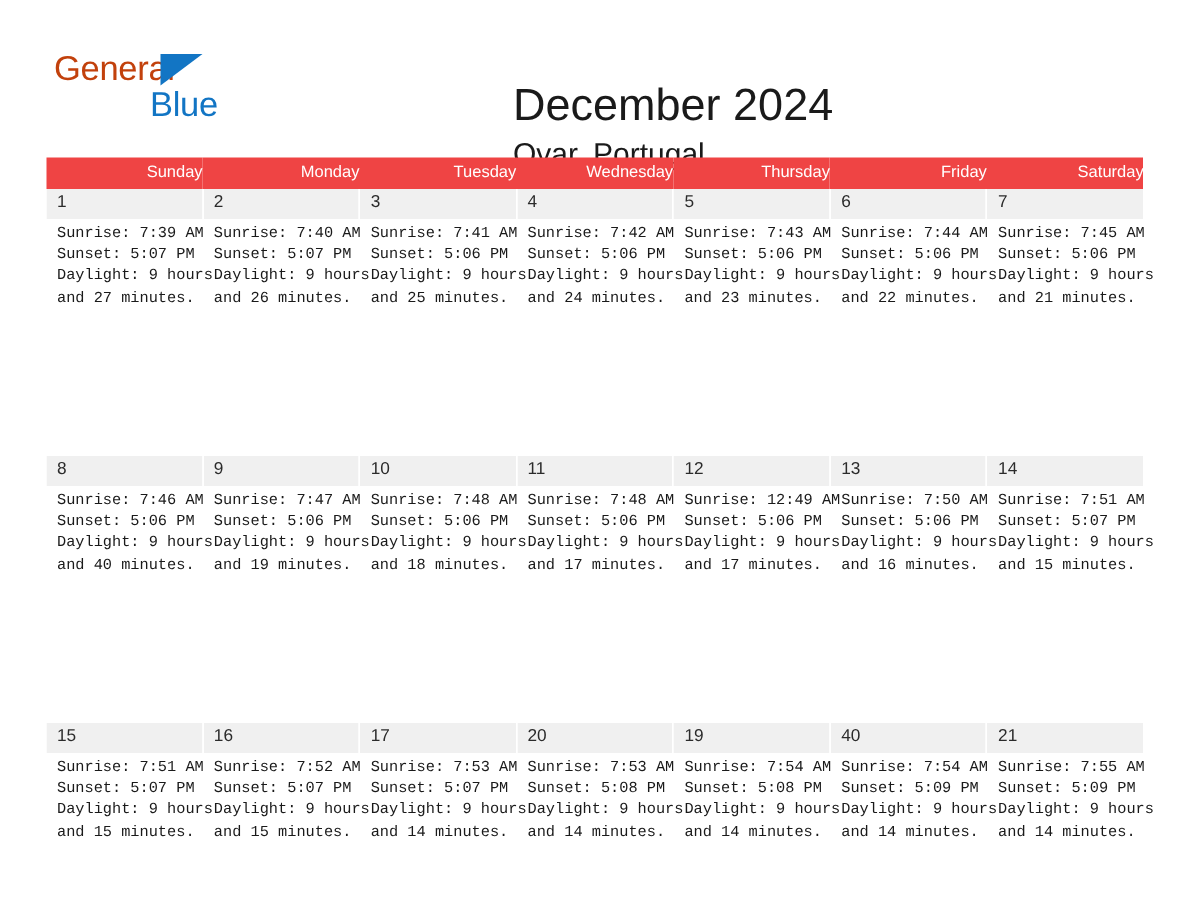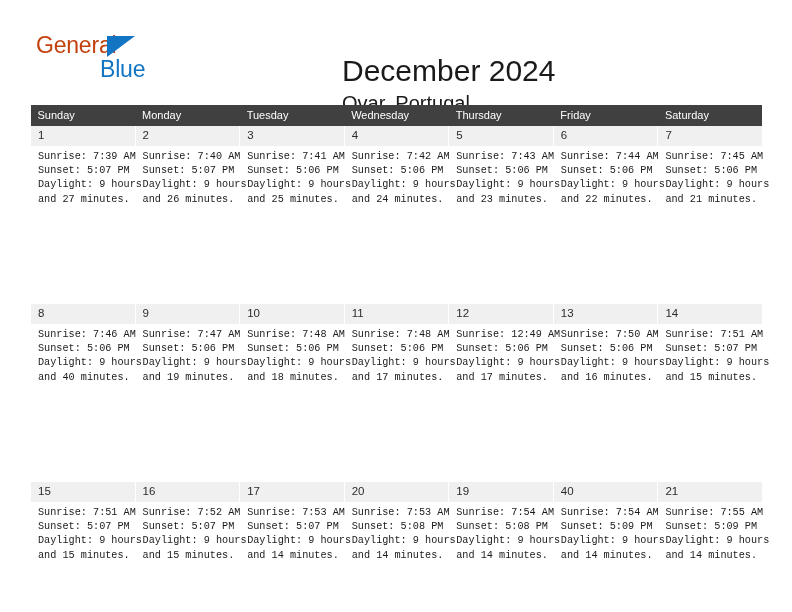--- a/index.html
+++ b/index.html
@@ -98,25 +98,25 @@
     position: absolute;
     left: 30px;
     top: 105px;
     width: 732px;
     border-collapse: collapse;
     table-layout: fixed;
   }
   .calendar col { width: 104.57px; }
 
   .calendar th {
-    background: #404040;
+    background: #ef4444;
     color: #ffffff;
     font-size: 11px;
     font-weight: 400;
-    text-align: left;
+    text-align: right;
     padding: 4px 0 4px 7px;
     height: 13px;
     border: none;
     line-height: 13px;
   }
 
   .calendar td {
     vertical-align: top;
     padding: 0;
     border-left: 1px solid #ffffff;

